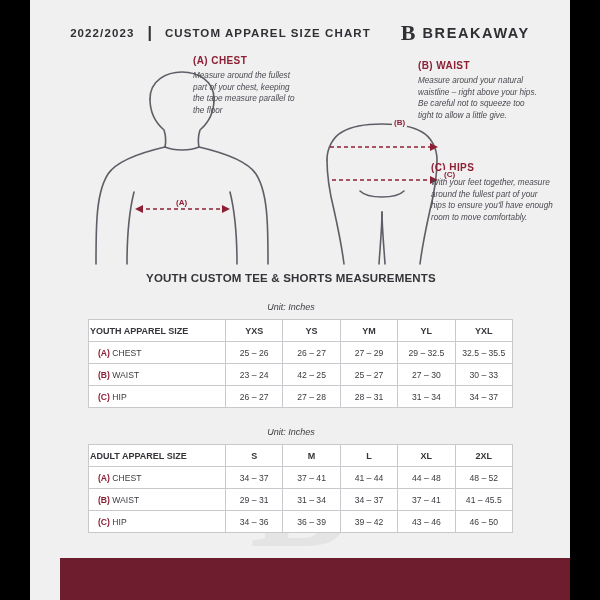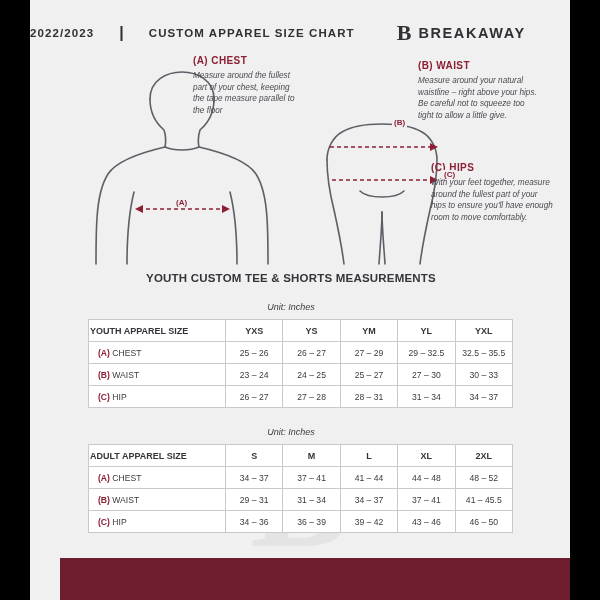--- a/index.html
+++ b/index.html
@@ -50,21 +50,22 @@
     background: #6d1d2e;
   }
   
   .header {
     position: absolute;
     left: 0; top: 18px;
     width: 540px;
     height: 30px;
     display: flex;
     align-items: center;
-    gap: 16px;
+    justify-content: center;
+    gap: 4px;
   }
   .header-title {
     font-size: 11.5px;
     font-weight: bold;
     letter-spacing: 1.1px;
     color: #2f2f34;
     white-space: nowrap;
   }
   .header-sep {
     display: inline-block;
@@ -281,21 +282,21 @@
             <td>27 – 29</td>
             <td>29 – 32.5</td>
             <td>32.5 – 35.5</td>
           </tr>
           <tr>
             <td class="firstcol rowhead">
               <span class="tag">(B) </span>
               <span class="rowlabel">WAIST</span>
             </td>
             <td>23 – 24</td>
-            <td>24 – 25</td>
+            <td>42 – 25</td>
             <td>25 – 27</td>
             <td>27 – 30</td>
             <td>30 – 33</td>
           </tr>
           <tr>
             <td class="firstcol rowhead">
               <span class="tag">(C) </span>
               <span class="rowlabel">HIP</span>
             </td>
             <td>26 – 27</td>

